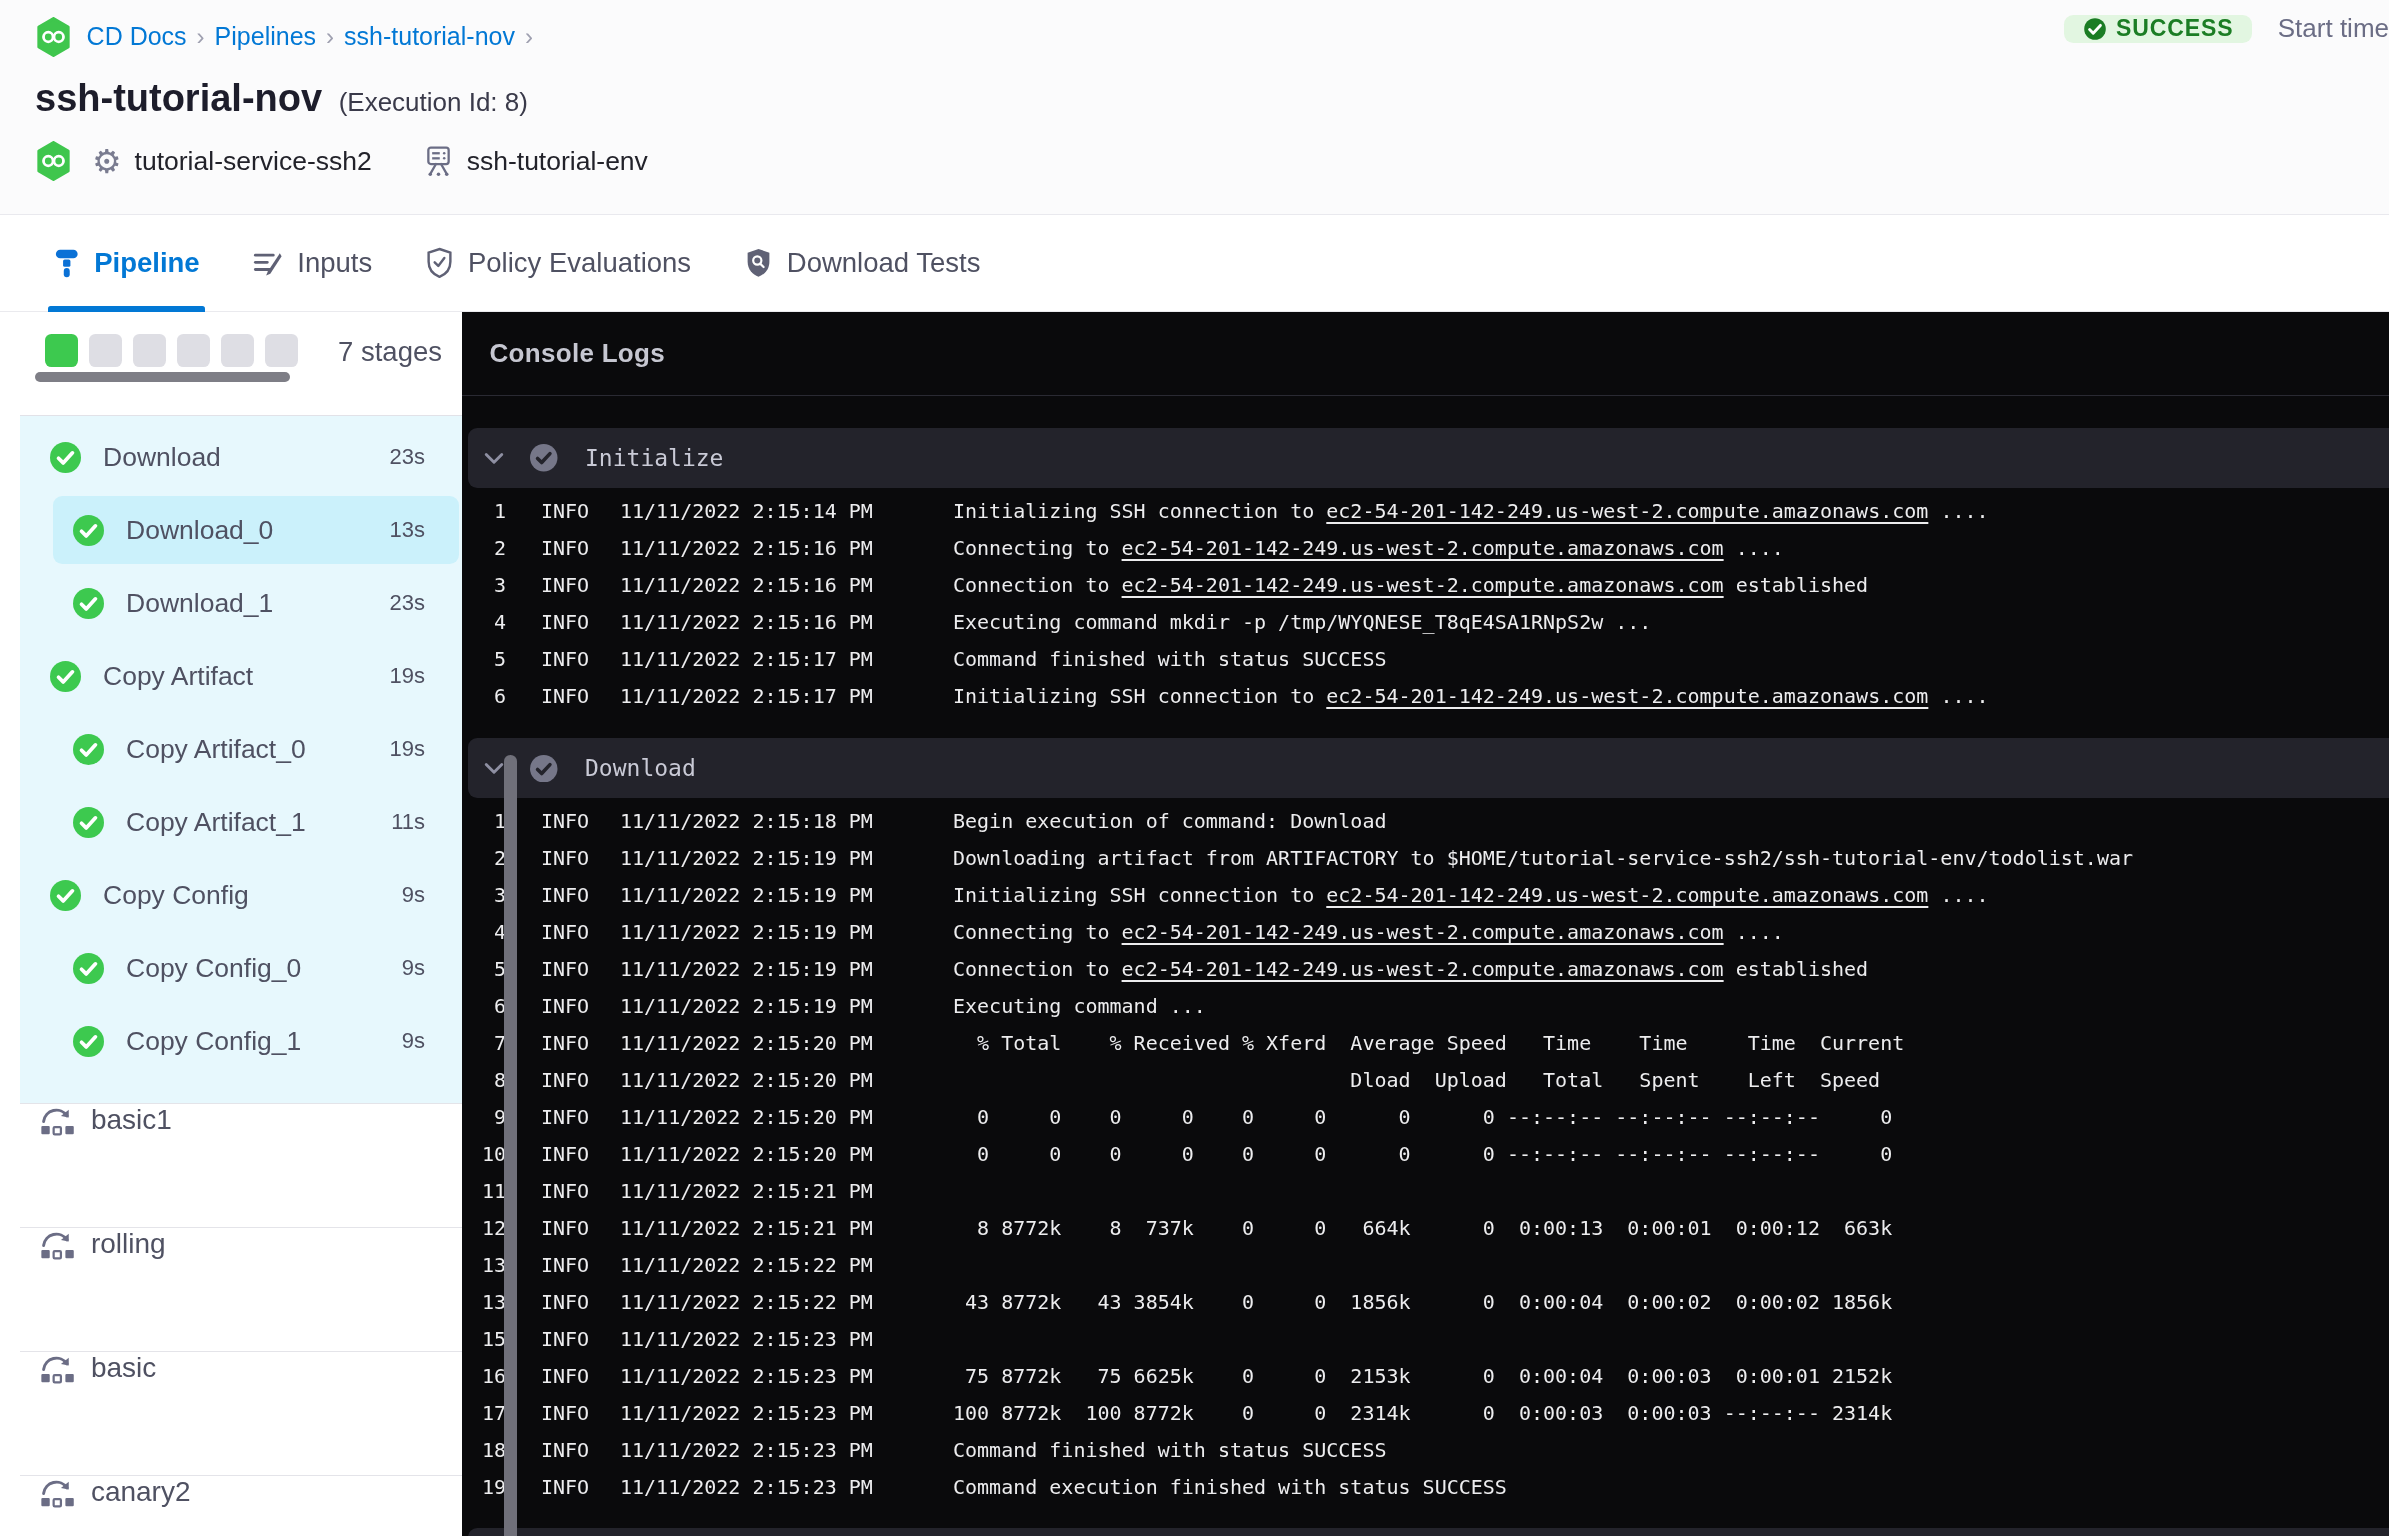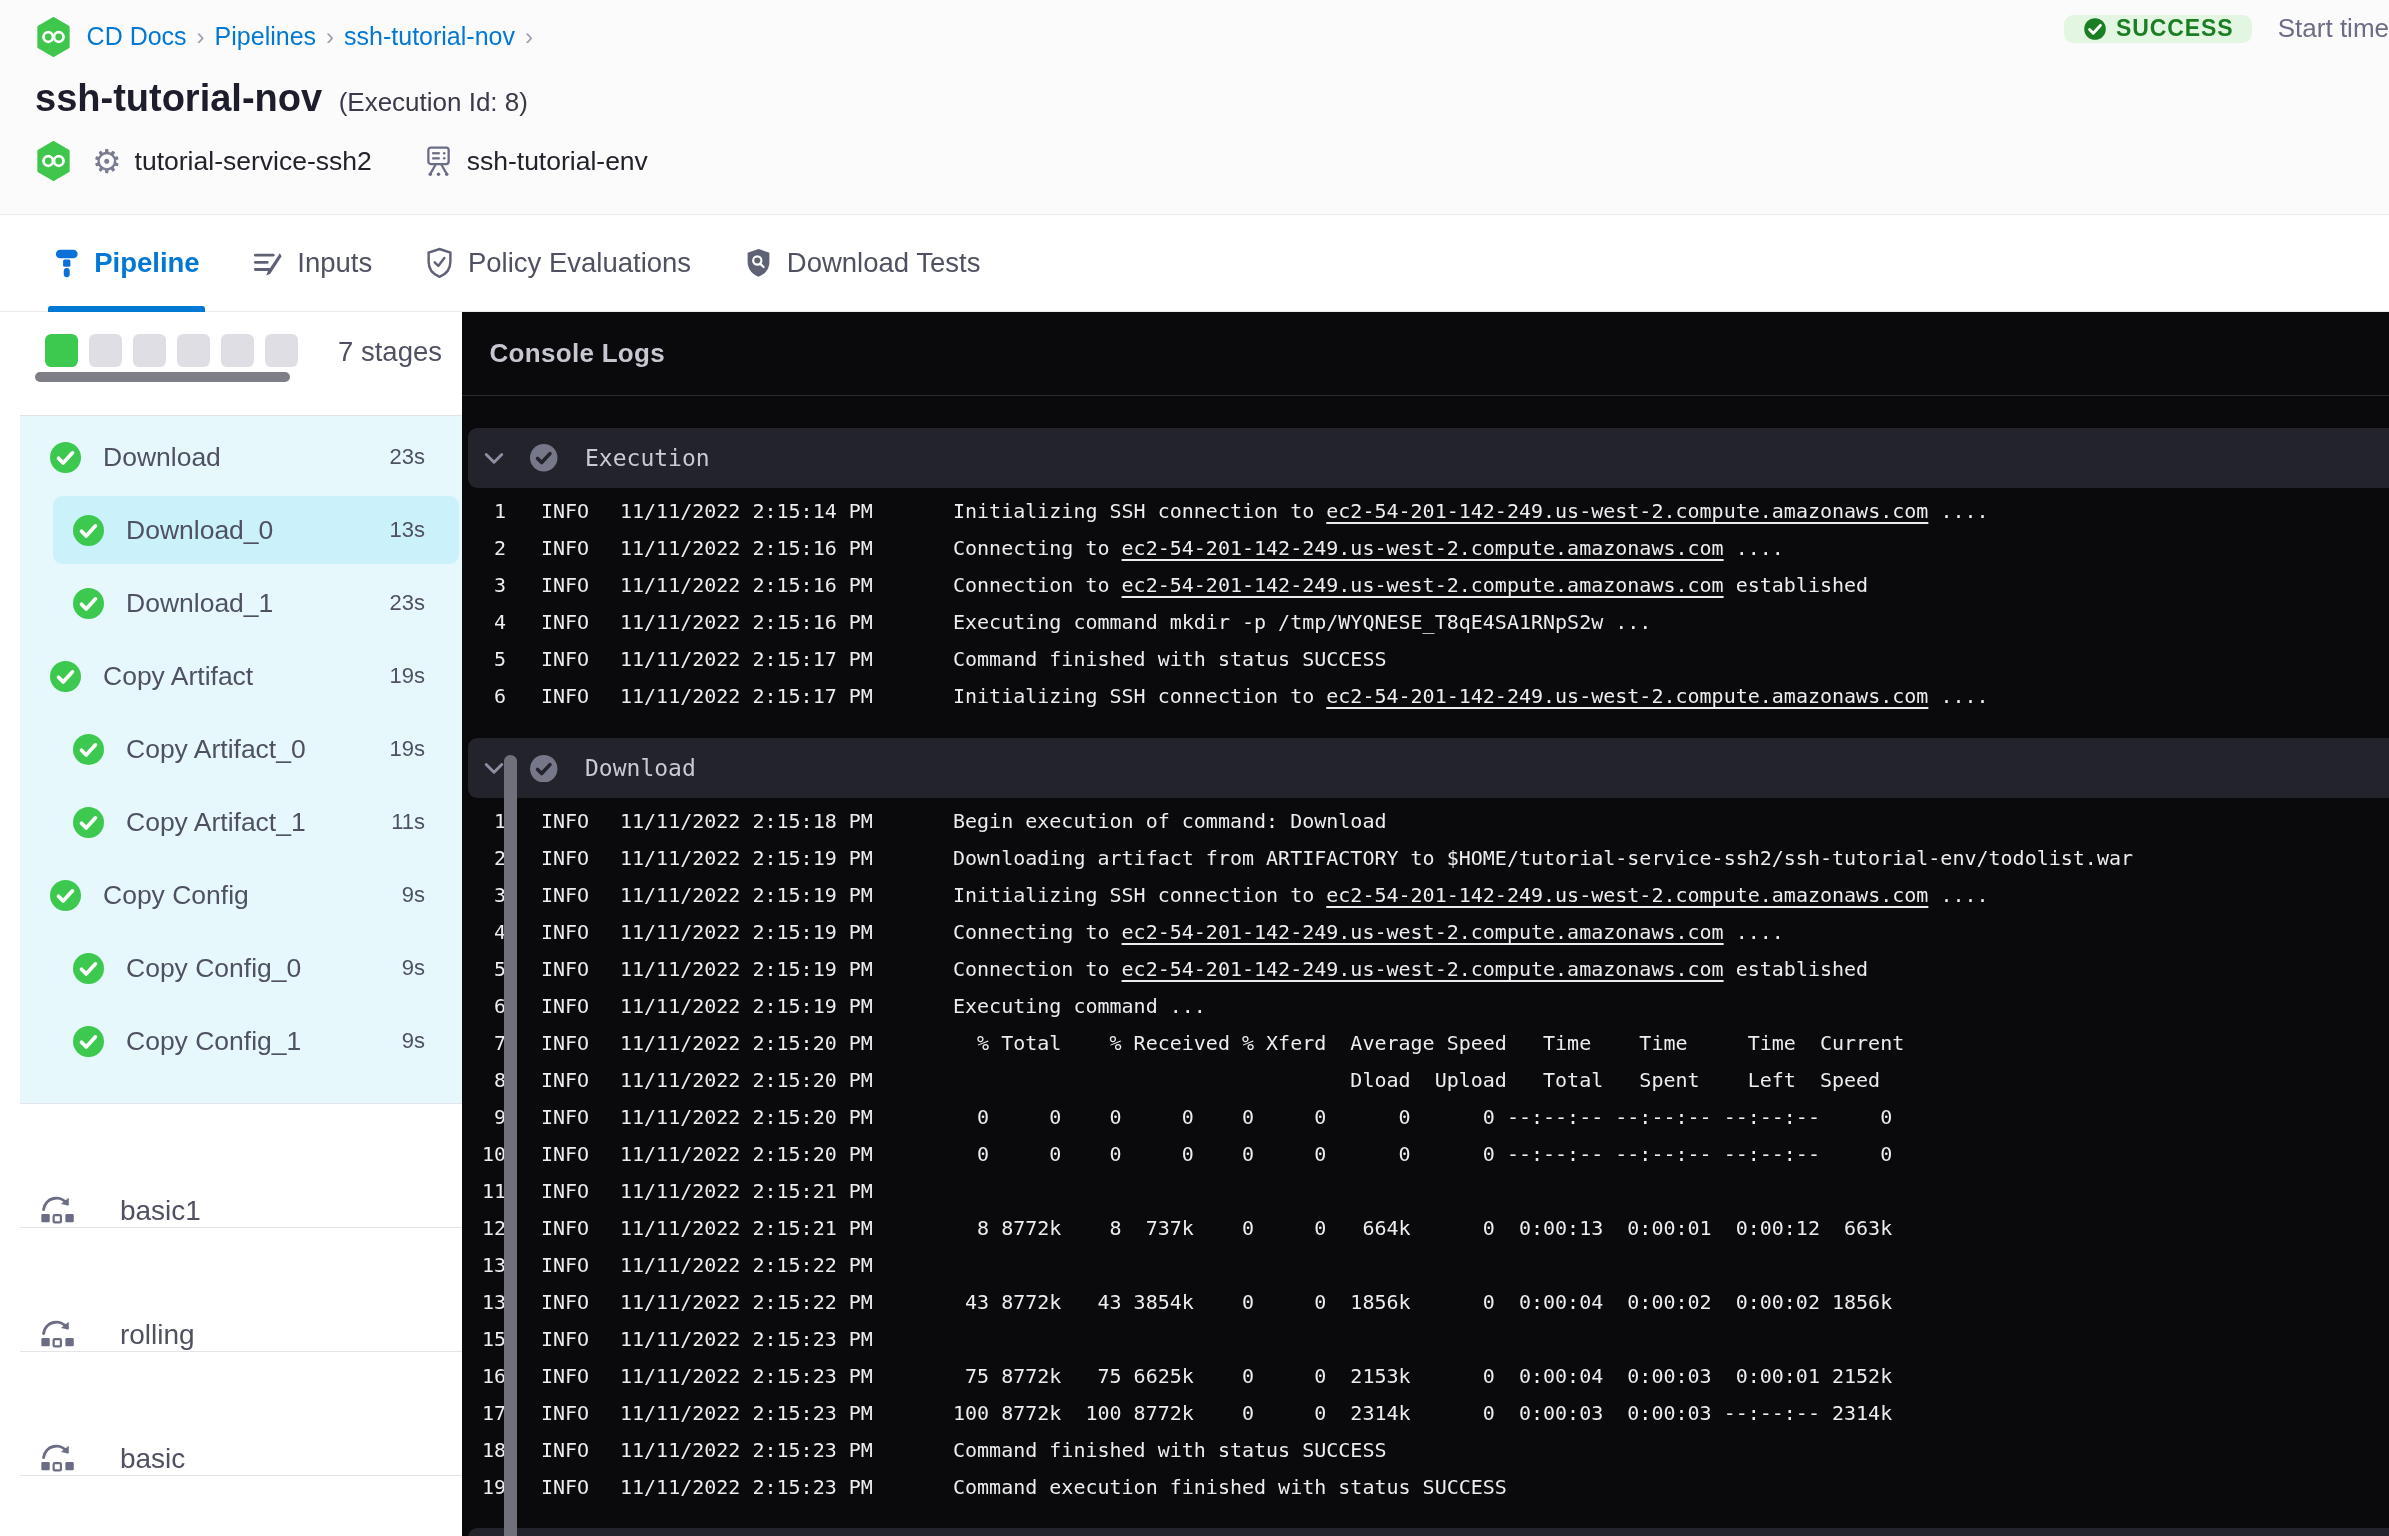--- a/index.html
+++ b/index.html
@@ -51,21 +51,21 @@
   .stage-list { height:687px; background:#E7F8FD; padding-top:4.6px; }
   .stage-item { position:relative; height:73px; display:flex; align-items:center; padding-left:30px; padding-right:37px; cursor:pointer; }
   .stage-item.lvl1 { padding-left:53px; }
   .stage-item .check { width:31px; height:31px; z-index:1; }
   .stage-item .slabel { margin-left:22px; font-size:26.5px; color:#4F5162; z-index:1; }
   .stage-item .sdur { margin-left:auto; font-size:22px; color:#4F5162; z-index:1; }
   .stage-item.sel::before { content:""; position:absolute; left:33px; right:2.7px; top:2.7px; bottom:2.7px;
     background:#CBF1FB; border-radius:9.2px; }
 
   .pipeline-list { background:#fff; border-top:0.9px solid #E4E4E9; }
-  .pipeline-row { height:124px; display:flex; align-items:flex-end; padding-left:18.3px; border-bottom:0.9px solid #E4E4E9; cursor:pointer;gap:29px; }
+  .pipeline-row { height:124px; display:flex; align-items:flex-start; padding-left:18.3px; border-bottom:0.9px solid #E4E4E9; cursor:pointer; }
   .pipeline-row .plabel { margin-left:14.6px; font-size:28px; color:#4F5162; }
 
   .v-scrollbar { position:absolute; left:504px; top:443px; width:13px; height:787px; background:#70707A; border-radius:6.4px; }
 
   
   .console { flex:1; background:#0A0A0C; overflow:hidden; }
   .console-head { height:84px; border-bottom:0.9px solid #2A2A33; display:flex; align-items:center;
     padding-left:27.5px; font-size:26px; font-weight:700; color:#C6C7D1; letter-spacing:0.3px; }
   .console-body { padding-top:32px; }
   .section-bar { height:60px; background:#23232B; margin-left:5.5px; border-radius:9.2px 0 0 9.2px;
@@ -365,21 +365,21 @@
                 <svg width="20" height="14.6" viewBox="0 0 18 13">
                   <polyline points="2,3 9,10 16,3" fill="none" stroke="#8E8FA2" stroke-width="2.6" stroke-linecap="round" stroke-linejoin="round"></polyline>
                 </svg>
               </span>
               <span class="ic sec-check">
                 <svg width="27.5" height="27.5" viewBox="0 0 20 20">
                   <circle cx="10" cy="10" r="10" fill="#767789"></circle>
                   <polyline points="5.5,10.5 8.5,13.5 14.5,7" fill="none" stroke="#23232B" stroke-width="2.6" stroke-linecap="round" stroke-linejoin="round"></polyline>
                 </svg>
               </span>
-              <span class="sec-label">Execution</span>
+              <span class="sec-label">Initialize</span>
             </div>
             <div class="log-lines">
               <div class="log-line">
                 <span class="ln">1</span>
                 <span class="lvl">INFO</span>
                 <span class="lt">11/11/2022 2:15:14 PM</span>
                 <span class="msg"><span>Initializing SSH connection to </span><span class="log-link">ec2-54-201-142-249.us-west-2.compute.amazonaws.com</span><span> ....</span></span>
               </div>
               <div class="log-line">
                 <span class="ln">2</span>

